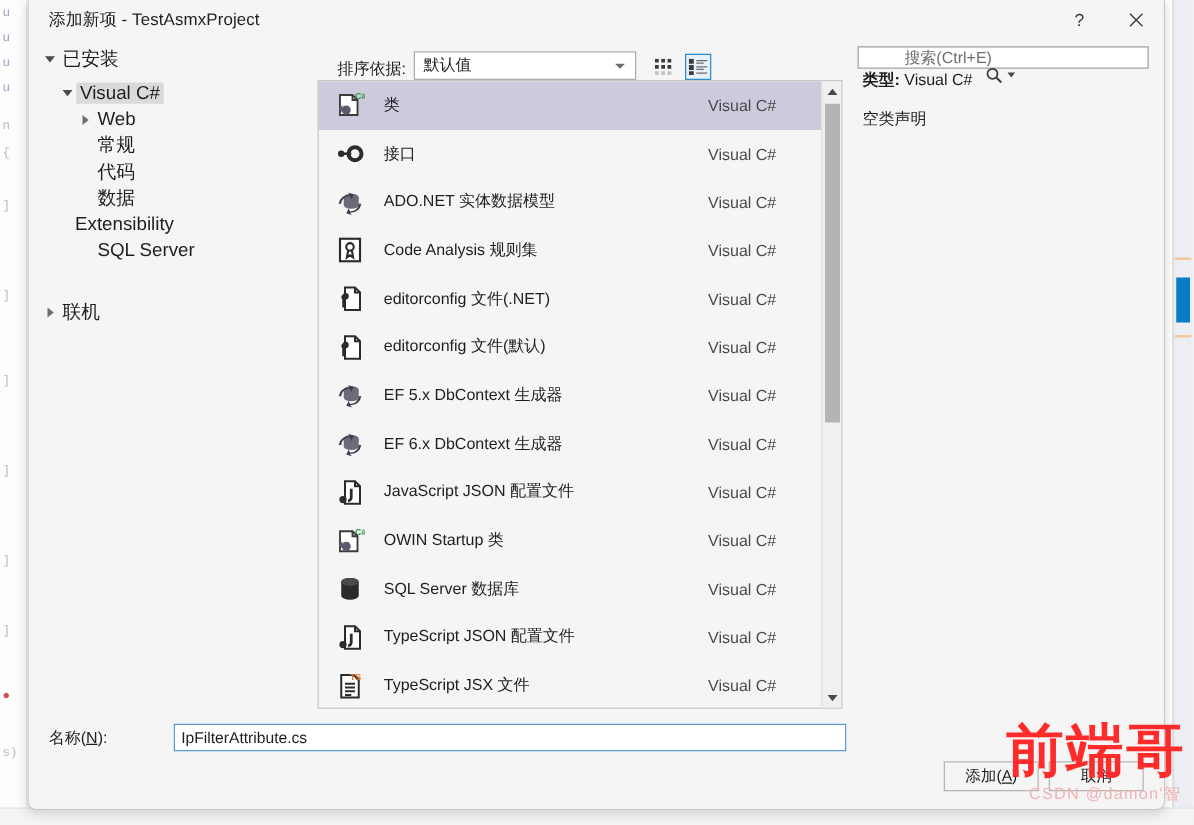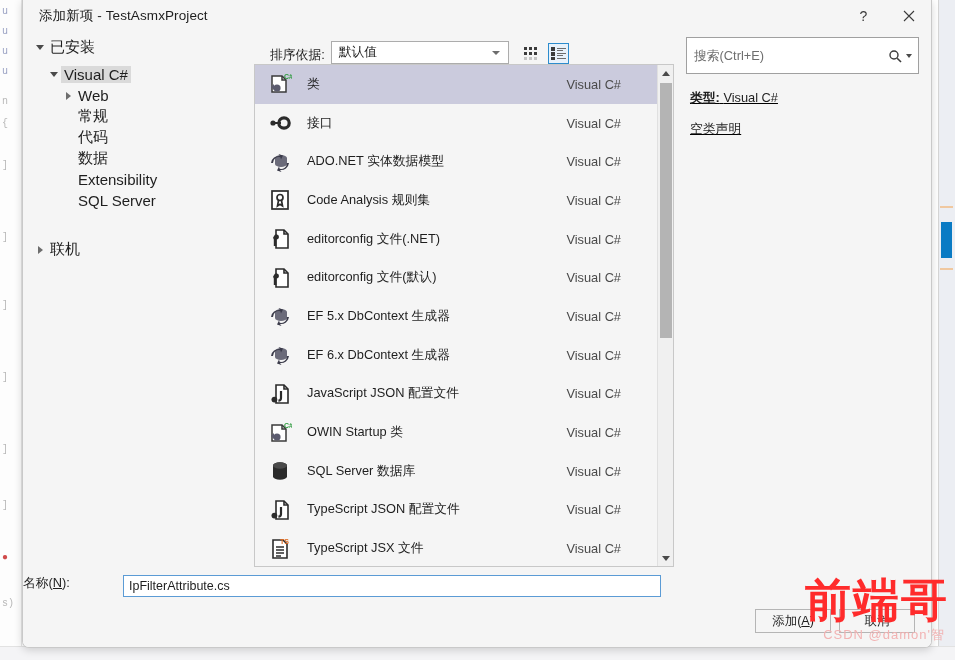--- a/index.html
+++ b/index.html
@@ -150,44 +150,44 @@
     position: absolute; left: 2px; width: 12px; top: 18px; height: 255px;
     background: #b4b4b4;
   }
 
   
   .right-pane {
     position: absolute; right: 0; top: 0; width: 257px; bottom: 72px;
     padding: 0 12px;
   }
   .search {
-    position: relative; margin-top: 6px; height: 37px;
+    position: relative; margin-top: 6px; height: 18px;
     background: #fff; border: 1px solid #a0a0a0;
-    display: flex; align-items: center;
+    display: flex; align-items: center; flex-direction: column;
   }
   .search input {
     flex: 1; border: none; outline: none; background: transparent;
     font-family: inherit; font-size: 12.8px; color: #1e1e1e;
     padding-left: 7px; height: 100%;
   }
   .search input::placeholder { color: #6e6e6e; }
   .search-icons { display: flex; align-items: center; padding-right: 6px; gap: 4px; }
   .srch-caret { width:0;height:0;border-left:3.5px solid transparent;border-right:3.5px solid transparent;border-top:4px solid #4a4a4a; }
 
-  .info { margin-top: 16px; padding-left: 4px; text-decoration: underline; }
+  .info { margin-top: 1px; padding-left: 4px; }
   .info-type { font-size: 12.8px; color: #1e1e1e; margin-bottom: 14px; }
   .info-type b { font-weight: bold; }
   .info-desc { font-size: 12.8px; color: #1e1e1e; }
 
   
   .bottom {
     position: absolute; left: 0; right: 0; bottom: 0; height: 72px;
     background: #f5f5f5;
   }
-  .name-row { display: flex; align-items: flex-start; height: 30px; }
+  .name-row { display: flex; align-items: center; height: 30px; padding-left: 16px; }
   .name-label { font-size: 12.8px; color: #1e1e1e; width: 100px; }
   .name-label u { text-decoration: underline; }
   .name-input {
     width: 538px; height: 22px; background: #fff; border: 1px solid #5b9bd5;
     font-family: inherit; font-size: 12.5px; color: #1e1e1e;
     padding-left: 5px; outline: none;
   }
   .btn-row {
     position: absolute; right: 16px; bottom: 14px; display: flex; gap: 8px;
   }
@@ -281,21 +281,21 @@
         <span class="tree-label">常规</span>
       </div>
       <div class="tree-row" style="padding-left:38px;">
         <span class="tw"></span>
         <span class="tree-label">代码</span>
       </div>
       <div class="tree-row" style="padding-left:38px;">
         <span class="tw"></span>
         <span class="tree-label">数据</span>
       </div>
-      <div class="tree-row" style="padding-left:38px;">
+      <div class="tree-row" style="padding-left:20px;">
         <span class="tw"></span>
         <span class="tree-label">Extensibility</span>
       </div>
       <div class="tree-row" style="padding-left:38px;">
         <span class="tw"></span>
         <span class="tree-label">SQL Server</span>
       </div>
 
       <div class="tree-row" style="padding-left:10px;margin-top:28px;">
         <span class="tw">

